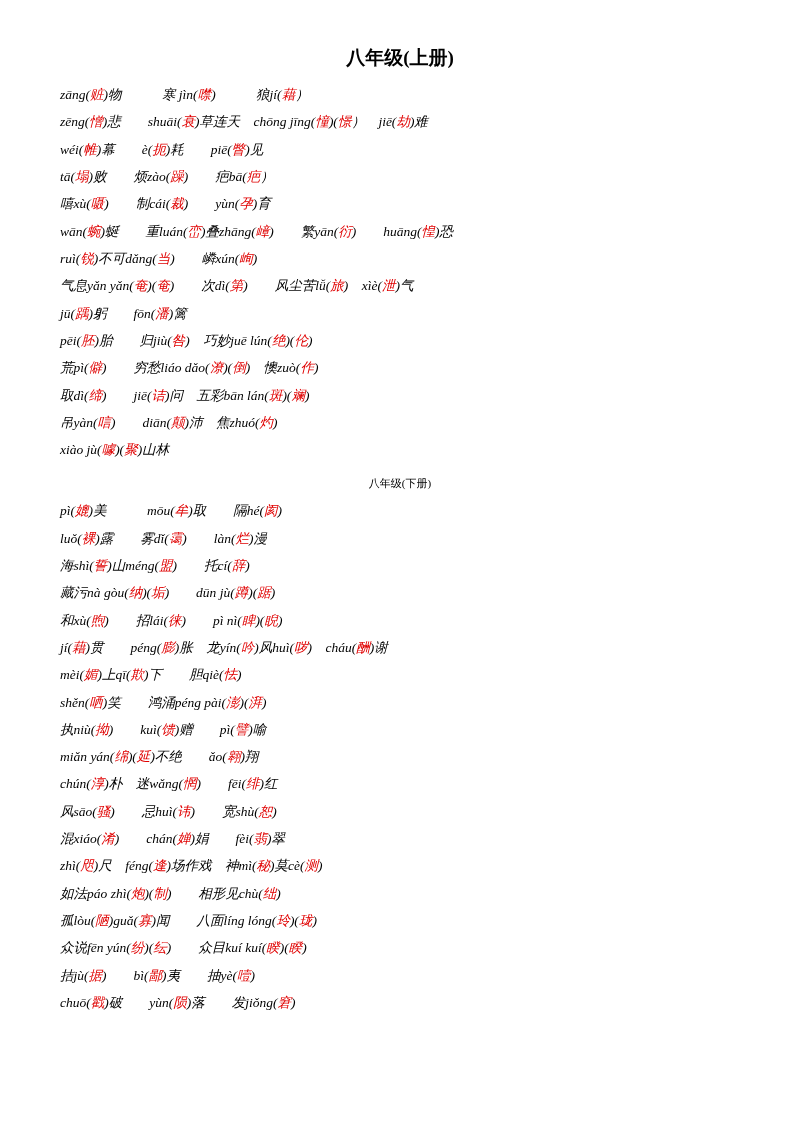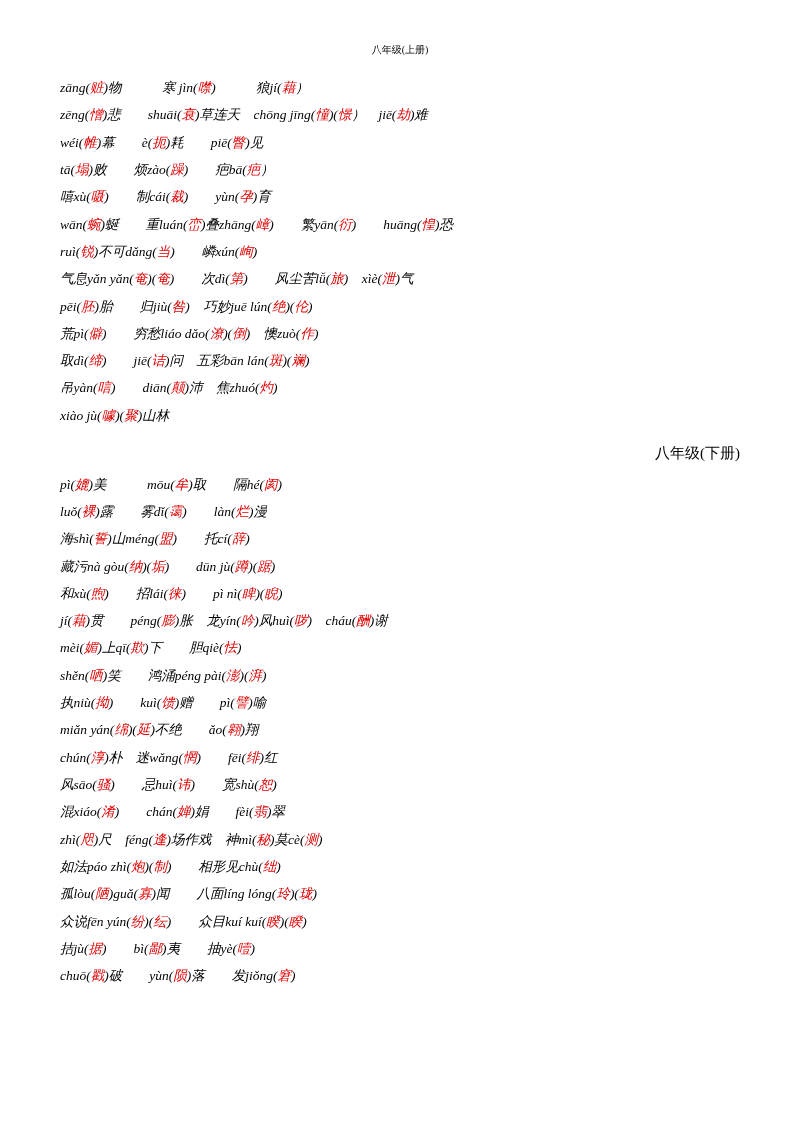--- a/index.html
+++ b/index.html
@@ -6,27 +6,27 @@
     body {
       background: #fff;
       font-family: SimSun, "宋体", serif;
       font-size: 14px;
       color: #000;
       padding: 40px 60px;
       line-height: 1.9;
     }
     .page-title {
       text-align: center;
-      font-size: 10px;
-      margin-bottom: 16px;
-      font-weight: normal;
+      font-size: 19px;
+      margin-bottom: 6px;
+      font-weight: bold;
     }
     .section-title {
-      text-align: right;
-      font-size: 15px;
+      text-align: center;
+      font-size: 11px;
       margin: 10px 0 4px 0;
       font-weight: normal;
     }
     .content-block {
       font-size: 13.5px;
       line-height: 1.95;
       font-style: italic;
     }
     .red { color: #e00000; }
     .line {
@@ -41,20 +41,21 @@
   <div class="page-title">八年级(上册)</div>
   <div class="content-block" id="upper-block">
       <span class="line">zāng(<span class="red">赃</span>)物　　　寒 jìn(<span class="red">噤</span>)　　　狼jí(<span class="red">藉</span>）</span>
       <span class="line">zēng(<span class="red">憎</span>)悲　　shuāi(<span class="red">衰</span>)草连天　chōng jīng(<span class="red">憧</span>)(<span class="red">憬</span>）　jiē(<span class="red">劫</span>)难</span>
       <span class="line">wéi(<span class="red">帷</span>)幕　　è(<span class="red">扼</span>)耗　　piē(<span class="red">瞥</span>)见</span>
       <span class="line">tā(<span class="red">塌</span>)败　　烦zào(<span class="red">躁</span>)　　疤bā(<span class="red">疤</span>）</span>
       <span class="line">嘻xù(<span class="red">嗫</span>)　　制cái(<span class="red">裁</span>)　　yùn(<span class="red">孕</span>)育</span>
       <span class="line">wān(<span class="red">蜿</span>)蜒　　重luán(<span class="red">峦</span>)叠zhāng(<span class="red">嶂</span>)　　繁yān(<span class="red">衍</span>)　　huāng(<span class="red">惶</span>)恐</span>
       <span class="line">ruì(<span class="red">锐</span>)不可dǎng(<span class="red">当</span>)　　嶙xún(<span class="red">峋</span>)　</span>
       <span class="line">气息yǎn yǎn(<span class="red">奄</span>)(<span class="red">奄</span>)　　次dì(<span class="red">第</span>)　　风尘苦lǚ(<span class="red">旅</span>)　xìè(<span class="red">泄</span>)气</span>
+      <span class="line">jū(<span class="red">踽</span>)躬　　fōn(<span class="red">潘</span>)篱</span>
       <span class="line">pēi(<span class="red">胚</span>)胎　　归jiù(<span class="red">咎</span>)　巧妙juē lún(<span class="red">绝</span>)(<span class="red">伦</span>)</span>
       <span class="line">荒pì(<span class="red">僻</span>)　　穷愁liáo dǎo(<span class="red">潦</span>)(<span class="red">倒</span>)　懊zuò(<span class="red">作</span>)</span>
       <span class="line">取dì(<span class="red">缔</span>)　　jiē(<span class="red">诘</span>)问　五彩bān lán(<span class="red">斑</span>)(<span class="red">斓</span>)</span>
       <span class="line">吊yàn(<span class="red">唁</span>)　　diān(<span class="red">颠</span>)沛　焦zhuó(<span class="red">灼</span>)</span>
       <span class="line">xiào jù(<span class="red">噱</span>)(<span class="red">聚</span>)山林</span>
     </div>
 
   <div class="section-title">八年级(下册)</div>
   <div class="content-block" id="lower-block">
       <span class="line">pì(<span class="red">媲</span>)美　　　mōu(<span class="red">牟</span>)取　　隔hé(<span class="red">阂</span>)</span>

